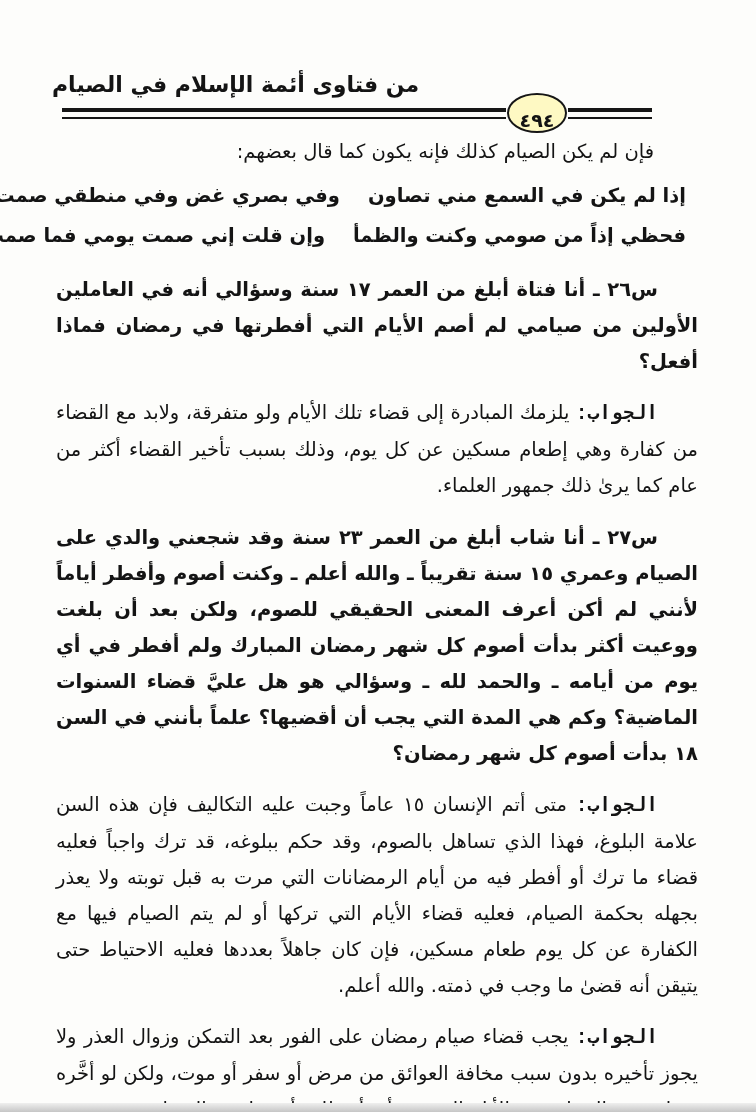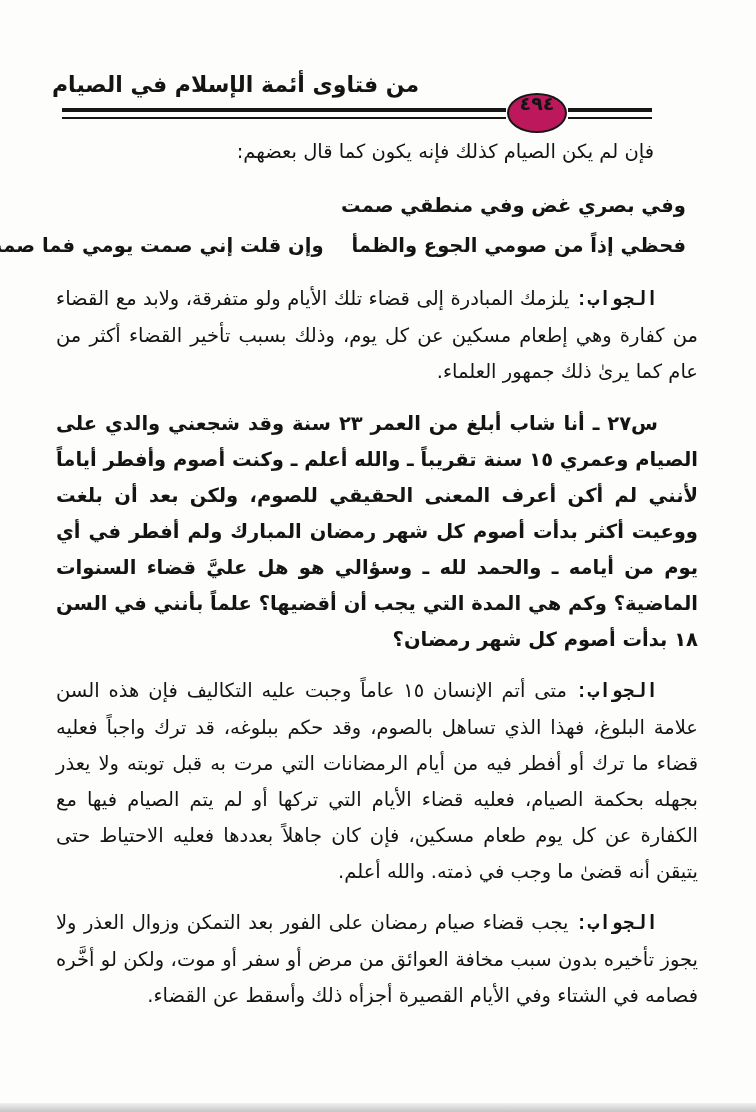--- a/index.html
+++ b/index.html
@@ -46,23 +46,23 @@
     border-bottom: 2px solid #161616;
   }
   .rule-left { flex: 1 1 auto; }
   .rule-right { width: 84px; flex: 0 0 auto; }
   .page-oval {
     flex: 0 0 auto;
     width: 56px;
     height: 36px;
     border: 2.5px solid #161616;
     border-radius: 50%;
-    background: #be185d;
+    background: #fef9c3;
     display: flex;
-    align-items: flex-start;
+    align-items: flex-end;
     justify-content: center;
     margin: 0 1px;
   }
   .page-oval span {
     font-size: 19px;
     font-weight: bold;
     line-height: 1;
     transform: translateY(-1px);
   }
   
@@ -71,21 +71,21 @@
     top: 134px;
     right: 58px;
     left: 56px;
     direction: rtl;
     text-align: justify;
     font-size: 19.5px;
     line-height: 36px;
   }
   .intro-line {
     text-indent: 44px;
-    margin: 0 0 16px 0;
+    margin: 0 0 6px 0;
   }
   .poem {
     font-weight: bold;
     margin: 4px 12px 10px 4px;
   }
   .poem-line {
     display: flex;
     justify-content: space-between;
     gap: 28px;
     line-height: 40px;
@@ -125,28 +125,30 @@
     </div>
     <div class="rule rule-right"></div>
   </div>
 
   <div class="content">
 
     <p class="intro-line">فإن لم يكن الصيام كذلك فإنه يكون كما قال بعضهم:</p>
 
     <div class="poem">
       <div class="poem-line">
+        <span class="hemistich">إذا لم يكن في السمع مني تصاون</span>
         <span class="hemistich">وفي بصري غض وفي منطقي صمت</span>
       </div>
       <div class="poem-line">
-        <span class="hemistich">فحظي إذاً من صومي الجوع والظمأ</span>
+        <span class="hemistich">فحظي إذاً من صومي وكنت والظمأ</span>
         <span class="hemistich">وإن قلت إني صمت يومي فما صمت</span>
       </div>
     </div>
 
+    <p class="question">س٢٦ ـ أنا فتاة أبلغ من العمر ١٧ سنة وسؤالي أنه في العاملين الأولين من صيامي لم أصم الأيام التي أفطرتها في رمضان فماذا أفعل؟</p>
     <p class="answer"><span class="answer-label">الجواب:</span><span> يلزمك المبادرة إلى قضاء تلك الأيام ولو متفرقة، ولابد مع القضاء من كفارة وهي إطعام مسكين عن كل يوم، وذلك بسبب تأخير القضاء أكثر من عام كما يرىٰ ذلك جمهور العلماء.</span></p>
 
     <p class="question">س٢٧ ـ أنا شاب أبلغ من العمر ٢٣ سنة وقد شجعني والدي على الصيام وعمري ١٥ سنة تقريباً ـ والله أعلم ـ وكنت أصوم وأفطر أياماً لأنني لم أكن أعرف المعنى الحقيقي للصوم، ولكن بعد أن بلغت ووعيت أكثر بدأت أصوم كل شهر رمضان المبارك ولم أفطر في أي يوم من أيامه ـ والحمد لله ـ وسؤالي هو هل عليَّ قضاء السنوات الماضية؟ وكم هي المدة التي يجب أن أقضيها؟ علماً بأنني في السن ١٨ بدأت أصوم كل شهر رمضان؟</p>
     <p class="answer"><span class="answer-label">الجواب:</span><span> متى أتم الإنسان ١٥ عاماً وجبت عليه التكاليف فإن هذه السن علامة البلوغ، فهذا الذي تساهل بالصوم، وقد حكم ببلوغه، قد ترك واجباً فعليه قضاء ما ترك أو أفطر فيه من أيام الرمضانات التي مرت به قبل توبته ولا يعذر بجهله بحكمة الصيام، فعليه قضاء الأيام التي تركها أو لم يتم الصيام فيها مع الكفارة عن كل يوم طعام مسكين، فإن كان جاهلاً بعددها فعليه الاحتياط حتى يتيقن أنه قضىٰ ما وجب في ذمته. والله أعلم.</span></p>
 
     <p class="answer"><span class="answer-label">الجواب:</span><span> يجب قضاء صيام رمضان على الفور بعد التمكن وزوال العذر ولا يجوز تأخيره بدون سبب مخافة العوائق من مرض أو سفر أو موت، ولكن لو أخَّره فصامه في الشتاء وفي الأيام القصيرة أجزأه ذلك وأسقط عن القضاء.</span></p>
 
   </div>
 
   <div class="footer-strip"></div>

